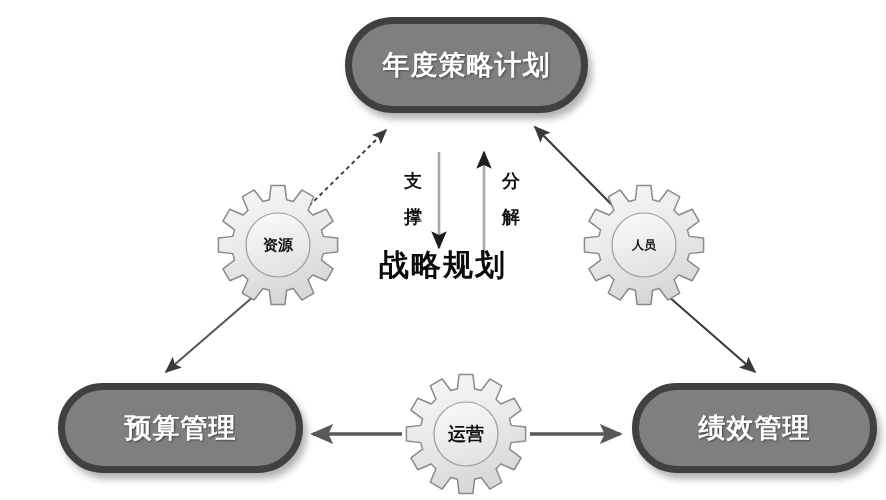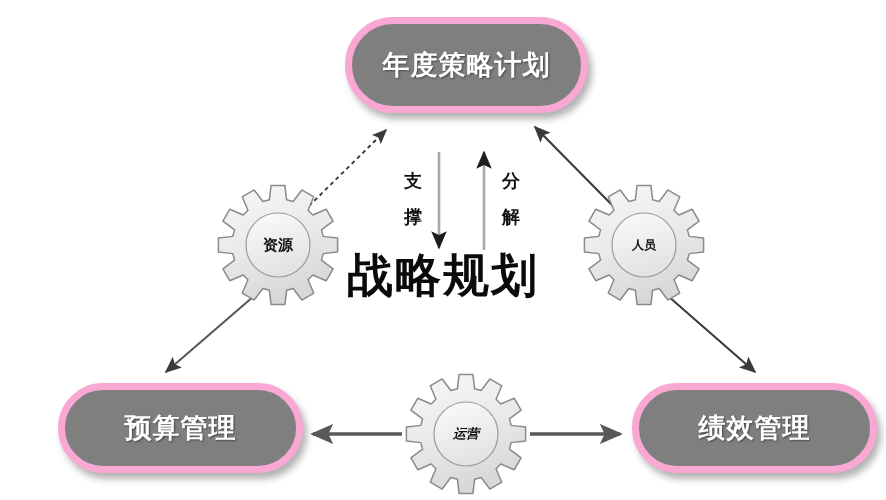--- a/index.html
+++ b/index.html
@@ -23,21 +23,21 @@
     top: 0;
     width: 886px;
     height: 500px;
   }
 
   
   .pill {
     position: absolute;
     box-sizing: border-box;
     background: #7f7f7f;
-    border: 7px solid #f9a8d4;
+    border: 7px solid #404040;
     border-radius: 999px;
     display: flex;
     align-items: center;
     justify-content: center;
     box-shadow: 4px 6px 7px rgba(0,0,0,0.30);
     z-index: 4;
   }
   .pill-label {
     color: #ffffff;
     font-weight: bold;
@@ -101,30 +101,30 @@
     width: 124px;
     height: 124px;
   }
   #gear-people .gear-label { font-size: 12px; }
   #gear-operation {
     left: 404px;
     top: 372px;
     width: 124px;
     height: 124px;
   }
-  #gear-operation .gear-label { font-size: 13px; font-style: italic; }
+  #gear-operation .gear-label { font-size: 18px; }
 
   
   #center-title {
     position: absolute;
     left: 0;
     top: 245px;
     width: 886px;
     text-align: center;
-    font-size: 46px;
+    font-size: 30px;
     font-weight: bold;
     color: #0a0a0a;
     letter-spacing: 2px;
     z-index: 6;
   }
 
   
   .rel-label {
     position: absolute;
     width: 26px;

